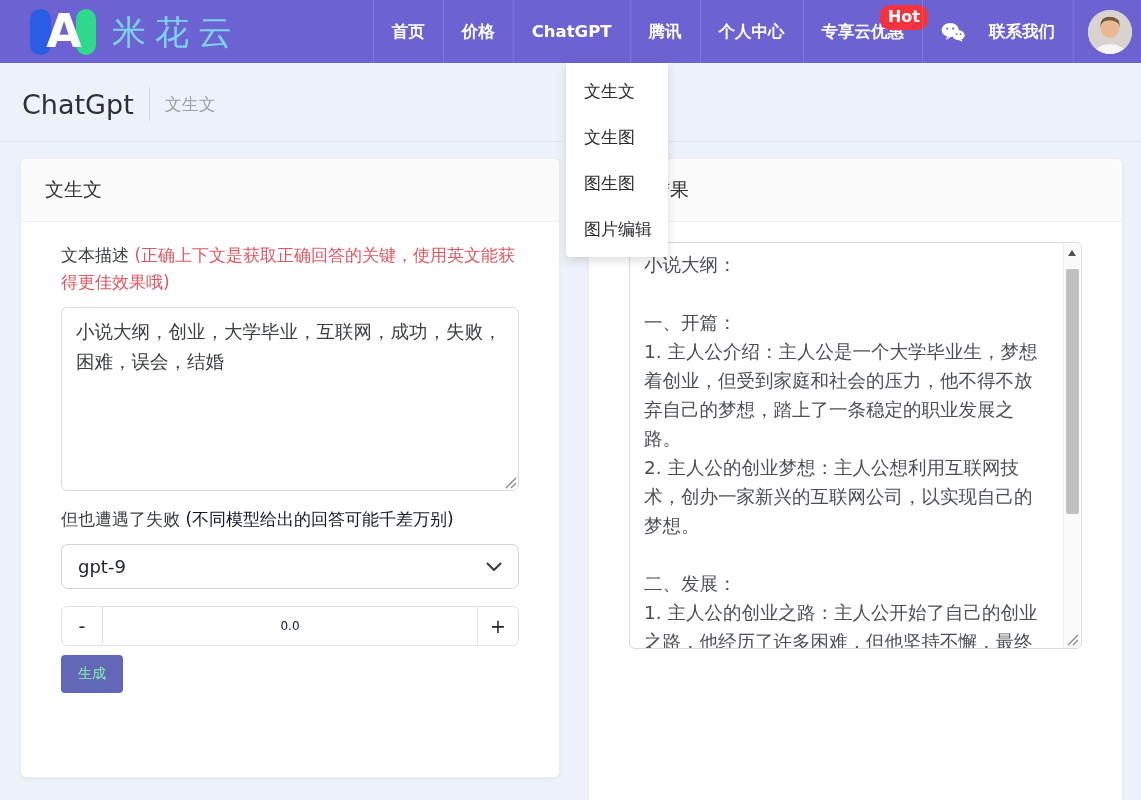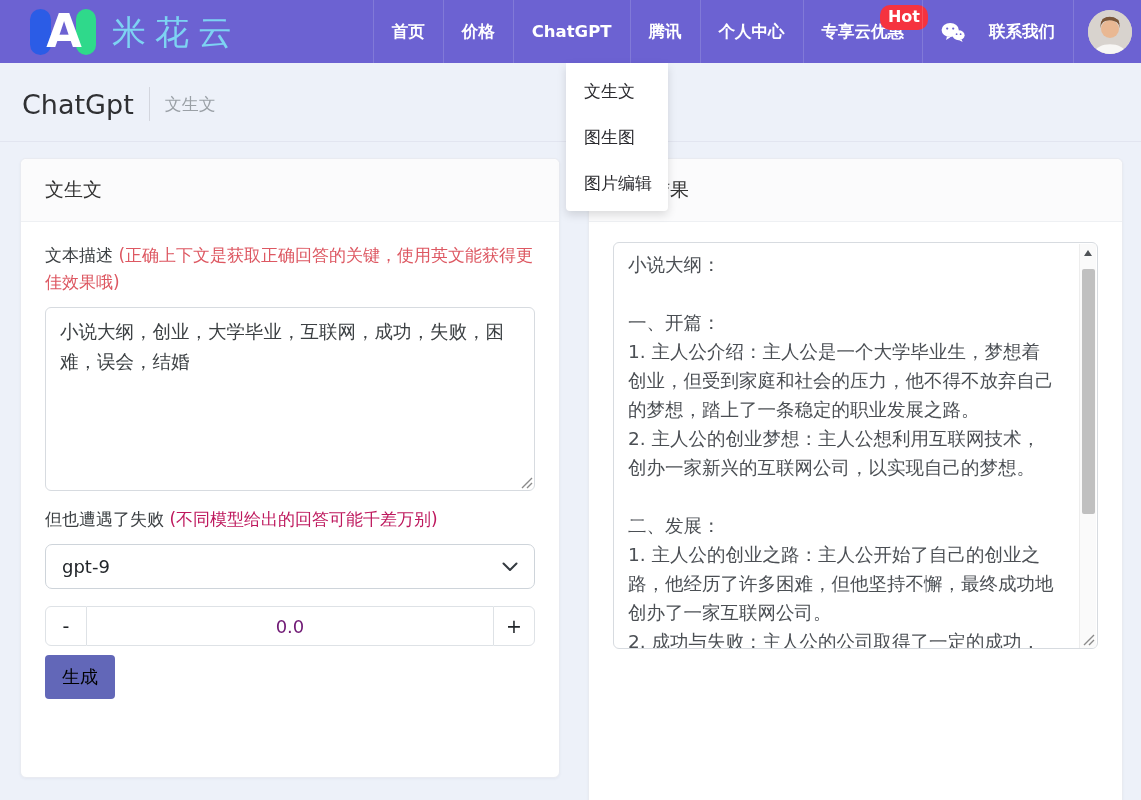--- a/index.html
+++ b/index.html
@@ -71,26 +71,26 @@
     background:#fff; border:1px solid #e9ebf1; border-radius:6px;
     box-shadow:0 1px 3px rgba(40,50,100,0.05);
   }
   .card-header {
     padding:18px 24px; font-size:19px; color:#333; background:#fbfbfc;
     border-bottom:1px solid #eef0f3; border-radius:6px 6px 0 0;
   }
   .card-left { width:540px; height:620px; }
   .card-right { width:535px; height:690px; }
   .card-right .card-header { padding-left:62px; }
-  .card-body { padding:20px 24px; }
+  .card-body { padding:20px 40px; }
 
   
   .field-label { font-size:17px; color:#3c4043; line-height:27px; margin-bottom:11px; }
   .hint-red { color:#dd5862; }
-  .hint-gray { color:#be185d; }
+  .hint-gray { color:#0f172a; }
   .textarea-wrap { position:relative; }
   textarea.prompt {
     width:100%; height:184px; border:1px solid #d7dbe0; border-radius:6px;
     padding:9px 14px; font-size:18.5px; line-height:30px; color:#3c4043;
     font-family:inherit; resize:none; outline:none; display:block; overflow:hidden;
   }
   .grip {
     position:absolute; right:2px; bottom:2px; width:12px; height:12px;
     cursor:nwse-resize;
   }
@@ -103,26 +103,26 @@
   .chevron-icon { width:16px; height:10px; }
   .stepper { display:flex; height:40px; margin-top:17px; }
   .stepper button {
     width:42px; background:#fff; border:1px solid #dee2e6; font-size:19px;
     color:#212529; cursor:pointer; font-family:inherit;
   }
   .stepper .dec { border-radius:6px 0 0 6px; }
   .stepper .inc { border-radius:0 6px 6px 0; }
   .stepper input {
     flex:1; border:1px solid #dee2e6; border-left:none; border-right:none;
-    text-align:center; font-size:18px; color:#701a75; outline:none;
+    text-align:center; font-size:12px; color:#0f172a; outline:none;
     font-family:inherit;
   }
   .btn-generate {
-    margin-top:9px; background:#6267b8; color:#000000; border:none;
-    border-radius:4px; padding:10px 17px; font-size:18px; cursor:pointer;
+    margin-top:9px; background:#6267b8; color:#86efac; border:none;
+    border-radius:4px; padding:10px 17px; font-size:14px; cursor:pointer;
     font-family:inherit;
   }
 
   
   .result-box {
     position:relative; border:1px solid #d7dbe0; border-radius:6px;
     height:407px; overflow:hidden; background:#fff;
   }
   .result-text {
     padding:7px 42px 7px 14px; font-size:18.5px; line-height:29px;
@@ -198,20 +198,21 @@
       <circle cx="22" cy="19" r="9" fill="#e9b893"></circle>
       <path d="M12.5 18.5 a9.5 9.5 0 0 1 19 0 l0 -3.5 a9.5 8 0 0 0 -19 0 Z" fill="#7a5638"></path>
       <path d="M13 13 q9 -6 18.5 1 l-1 -4 q-8 -6 -16 -1 Z" fill="#7a5638"></path>
       <path d="M5 44 C9 31 35 31 39 44 Z" fill="#f7f6f4"></path>
     </svg>
   </div>
 </header>
 
 <div class="dropdown">
   <a class="dropdown-item">文生文</a>
+  <a class="dropdown-item">文生图</a>
   <a class="dropdown-item">图生图</a>
   <a class="dropdown-item">图片编辑</a>
 </div>
 
 <div class="page-header">
   <span class="page-title">ChatGpt</span>
   <span class="page-title-divider"></span>
   <span class="page-subtitle">文生文</span>
 </div>
 

